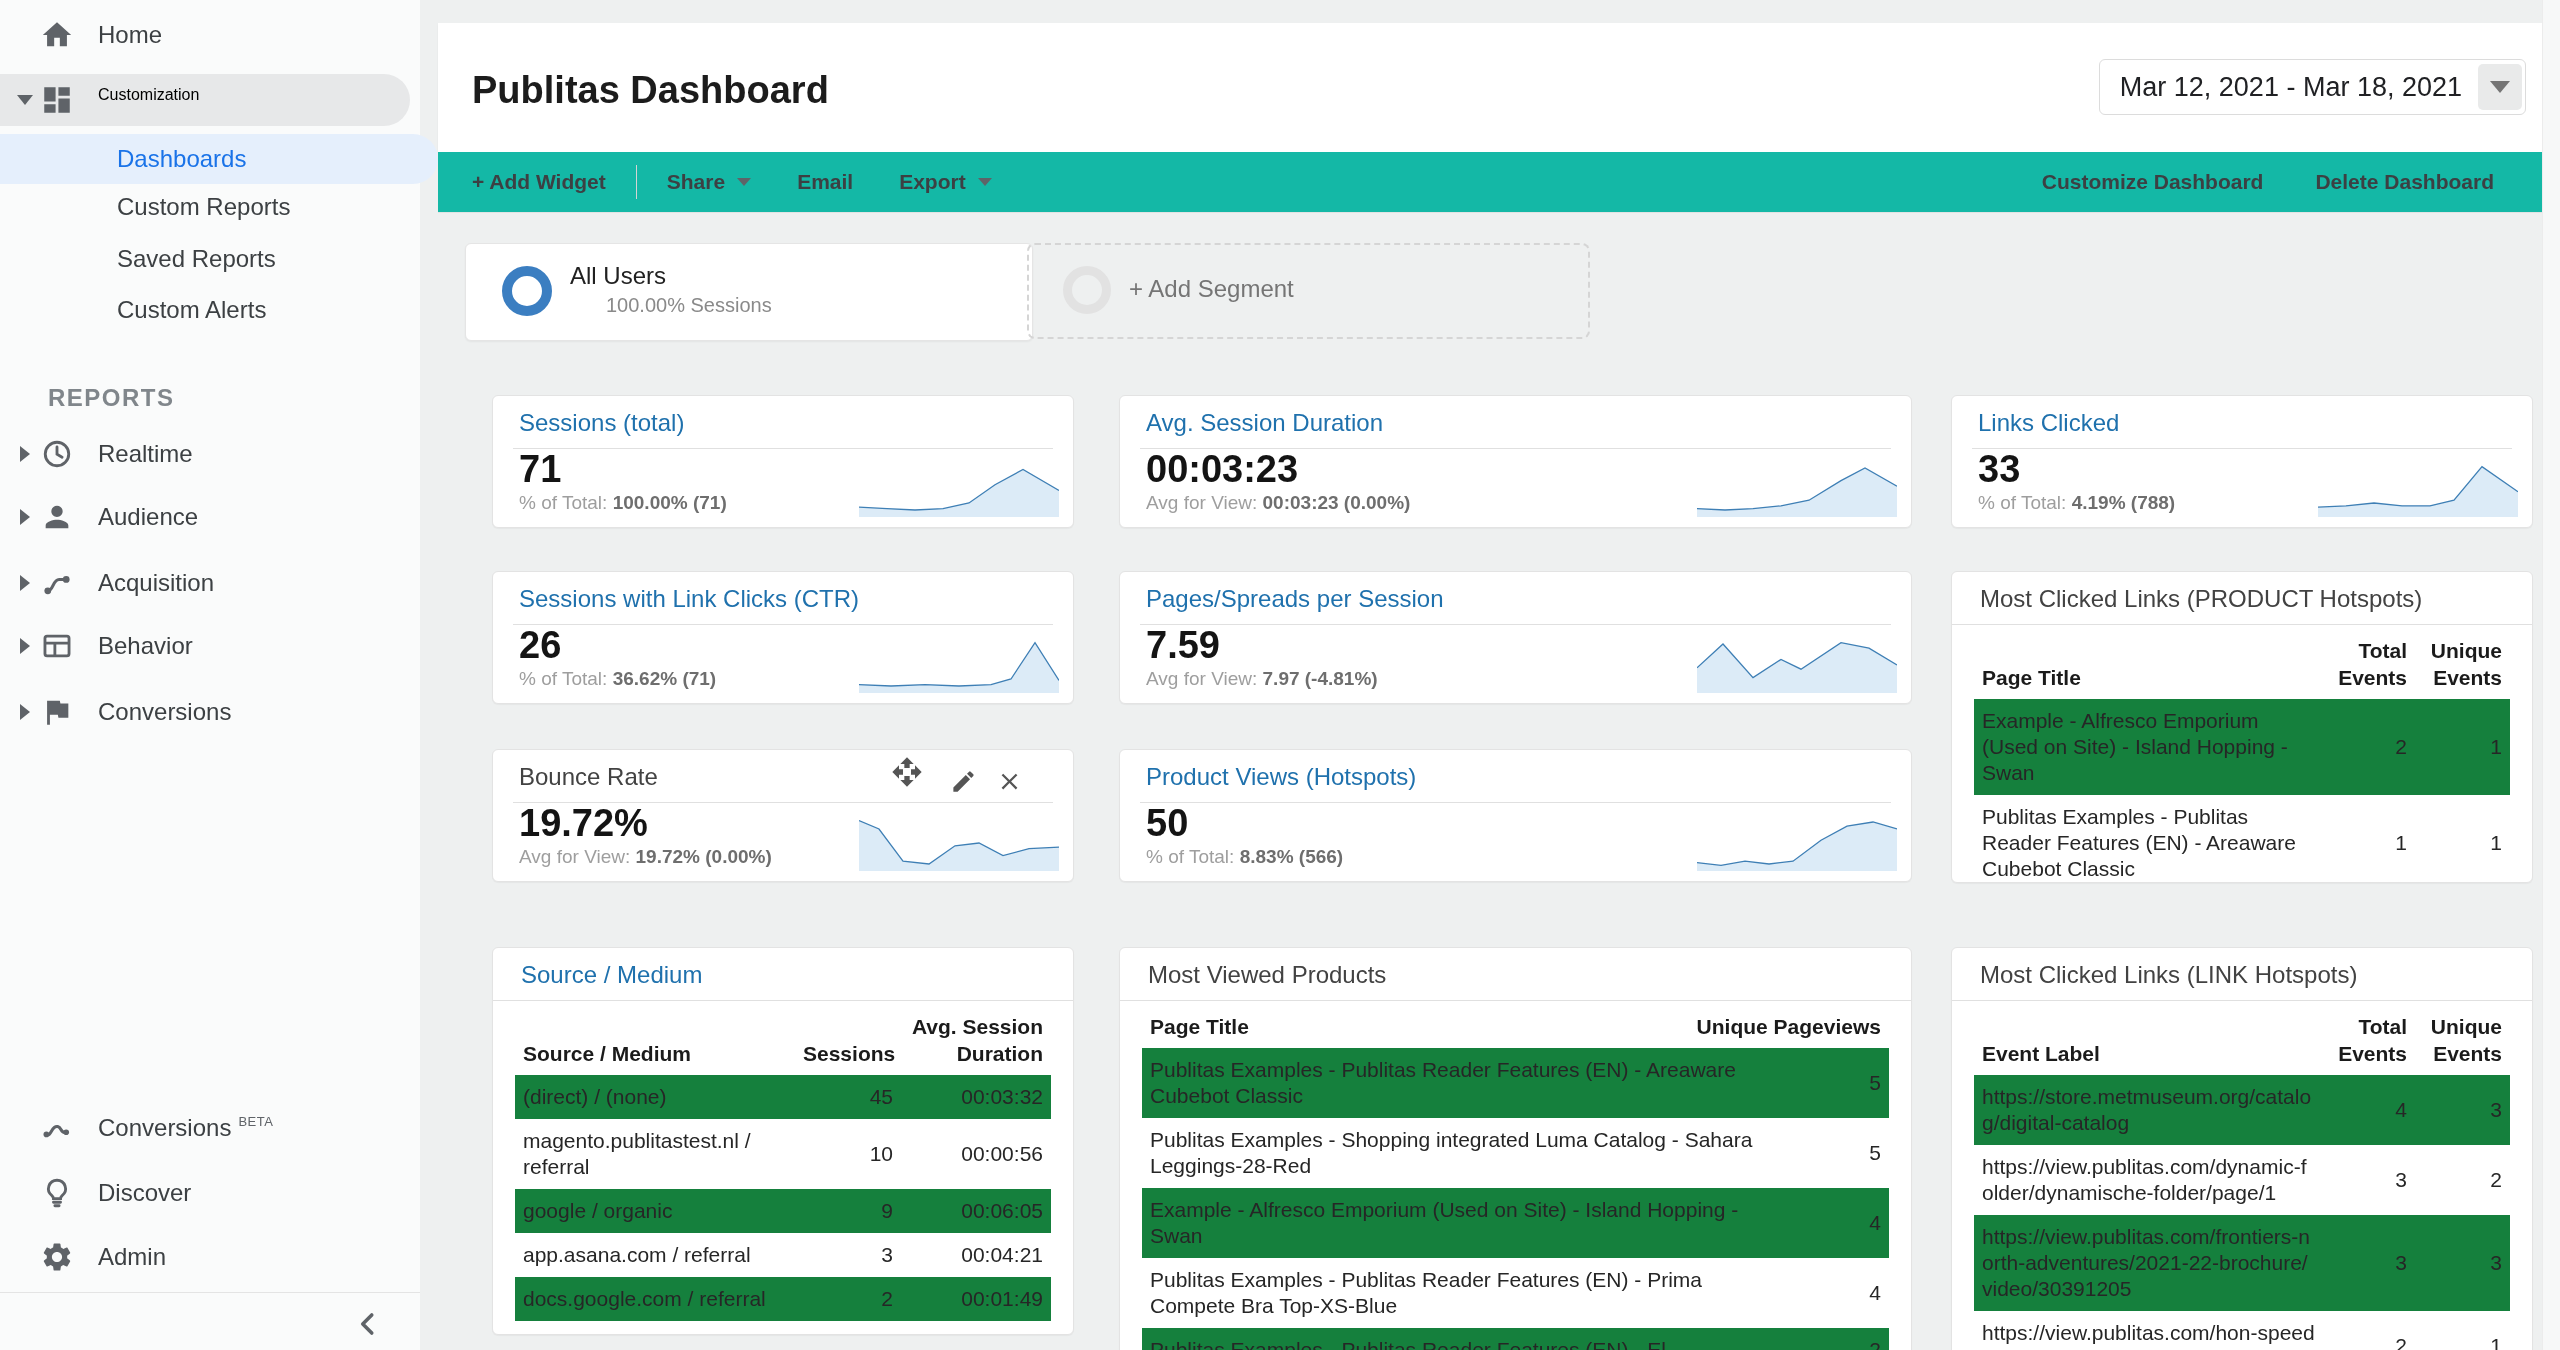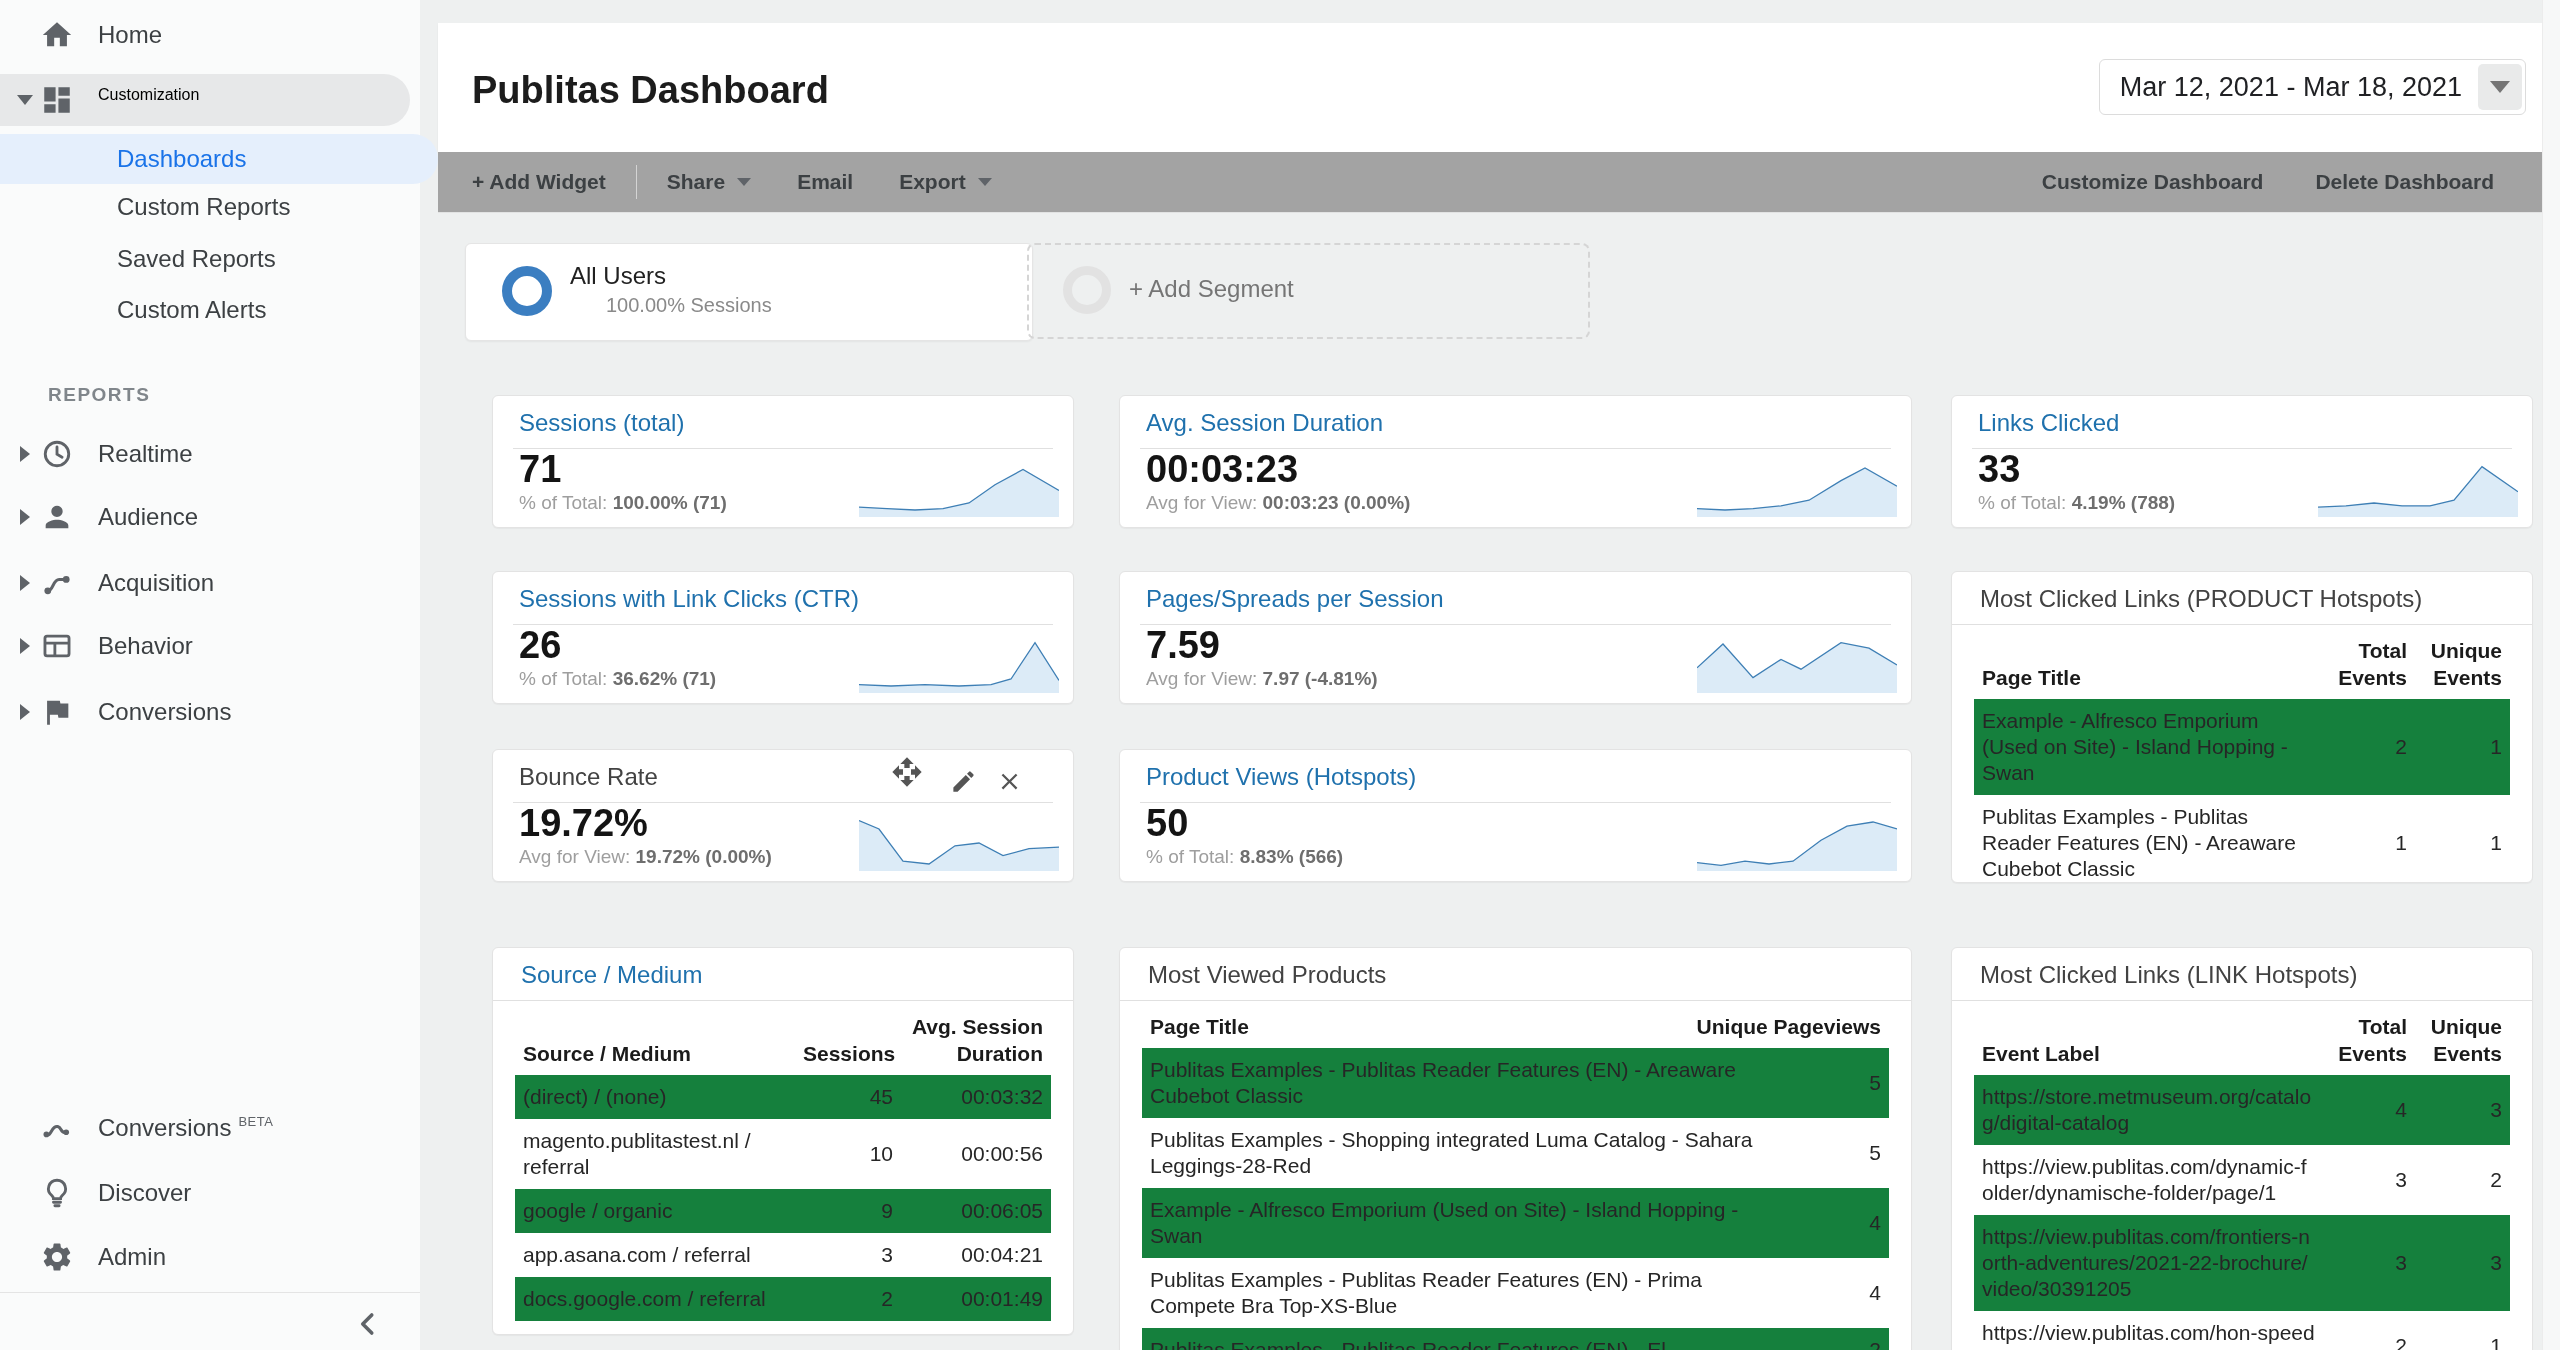--- a/index.html
+++ b/index.html
@@ -12,35 +12,35 @@
   .srow{position:absolute;left:0;width:420px;display:flex;align-items:center;cursor:pointer;}
   .srow .lbl{font-size:24px;color:#3c4043;}
   .sicon{position:absolute;left:40px;width:34px;height:34px;}
   .sicon svg{width:34px;height:34px;fill:#5f6368;}
   .slbl{position:absolute;left:98px;}
   .sublbl{position:absolute;left:117px;}
   .caret-right{position:absolute;left:20px;width:0;height:0;border-top:8px solid transparent;border-bottom:8px solid transparent;border-left:10px solid #5f6368;}
   .caret-down{position:absolute;left:17px;width:0;height:0;border-left:8px solid transparent;border-right:8px solid transparent;border-top:10px solid #5f6368;}
   .pill-grey{position:absolute;left:0;top:74px;width:410px;height:52px;background:#e7e8e9;border-radius:0 26px 26px 0;}
   .pill-blue{position:absolute;left:0;top:134px;width:438px;height:50px;background:#e5effc;border-radius:0 25px 25px 0;}
-  .section-label{position:absolute;left:48px;top:384px;font-size:19px;font-weight:bold;letter-spacing:1.5px;color:#80868b;}
+  .section-label{position:absolute;left:48px;top:384px;font-size:24px;font-weight:bold;letter-spacing:1.5px;color:#80868b;}
   .beta{font-size:13px;color:#5f6368;letter-spacing:.5px;position:relative;top:-10px;margin-left:7px;margin-top:44px;}
   .side-divider{position:absolute;left:0;top:1292px;width:420px;height:1px;background:#e4e4e4;}
   .collapse{position:absolute;left:350px;top:1306px;width:36px;height:36px;cursor:pointer;}
   .collapse svg{width:36px;height:36px;stroke:#5f6368;fill:none;stroke-width:2.4;stroke-linecap:round;stroke-linejoin:round;}
 
   
   .header-card{position:absolute;left:438px;top:23px;width:2104px;height:129px;background:#fff;box-shadow:0 1px 2px rgba(0,0,0,.05);}
   .page-title{position:absolute;left:34px;top:46px;font-size:38px;font-weight:bold;color:#1c1c1c;}
   .date-control{position:absolute;right:16px;top:36px;height:54px;display:flex;align-items:center;background:#fff;border:1px solid #dcdcdc;border-radius:6px;padding-left:20px;cursor:pointer;}
   .date-text{font-size:27px;color:#202124;}
   .date-caret-btn{width:44px;height:46px;margin-left:16px;margin-right:3px;background:#e9eaea;border-radius:5px;display:flex;align-items:center;justify-content:center;}
   .tri-down-lg{width:0;height:0;border-left:10px solid transparent;border-right:10px solid transparent;border-top:12px solid #757575;}
 
-  .toolbar{position:absolute;left:438px;top:152px;width:2122px;height:60px;background:#a3a3a3;border-bottom:1px solid #e2e3e3;display:flex;align-items:center;font-size:21px;font-weight:bold;color:#3c4043;}
+  .toolbar{position:absolute;left:438px;top:152px;width:2122px;height:60px;background:#14b8a6;border-bottom:1px solid #e2e3e3;display:flex;align-items:center;font-size:21px;font-weight:bold;color:#3c4043;}
   .tb-item{display:flex;align-items:center;cursor:pointer;}
   .tb-sep{width:1px;height:34px;background:#d4d4d4;margin:0 30px;}
   .tri-down-sm{width:0;height:0;border-left:7px solid transparent;border-right:7px solid transparent;border-top:8px solid #5f6368;margin-left:12px;}
   .tb-right{margin-left:auto;display:flex;align-items:center;gap:52px;padding-right:66px;}
 
   
   .seg-card{position:absolute;left:465px;top:243px;width:566px;height:96px;background:#fff;border:1px solid #e5e5e5;border-radius:6px;box-shadow:0 1px 2px rgba(0,0,0,.05);cursor:pointer;}
   .seg-ring{position:absolute;left:36px;top:22px;width:50px;height:50px;border-radius:50%;box-sizing:border-box;border:10px solid #3b7ec1;}
   .seg-title{position:absolute;left:104px;top:18px;font-size:24px;color:#212121;}
   .seg-sub{position:absolute;left:104px;top:50px;font-size:20px;color:#8a8a8a;margin-left:36px;}

